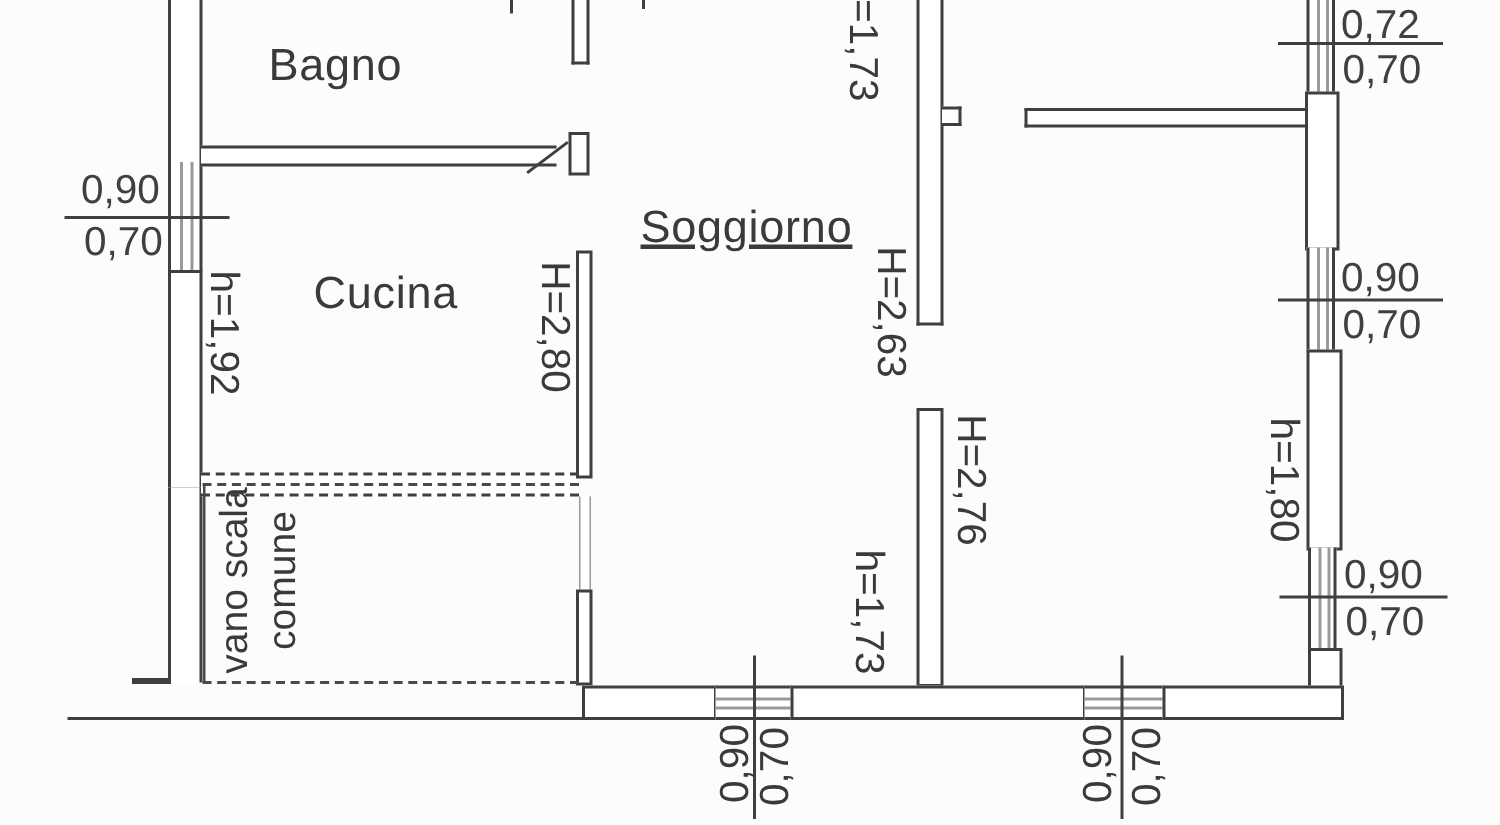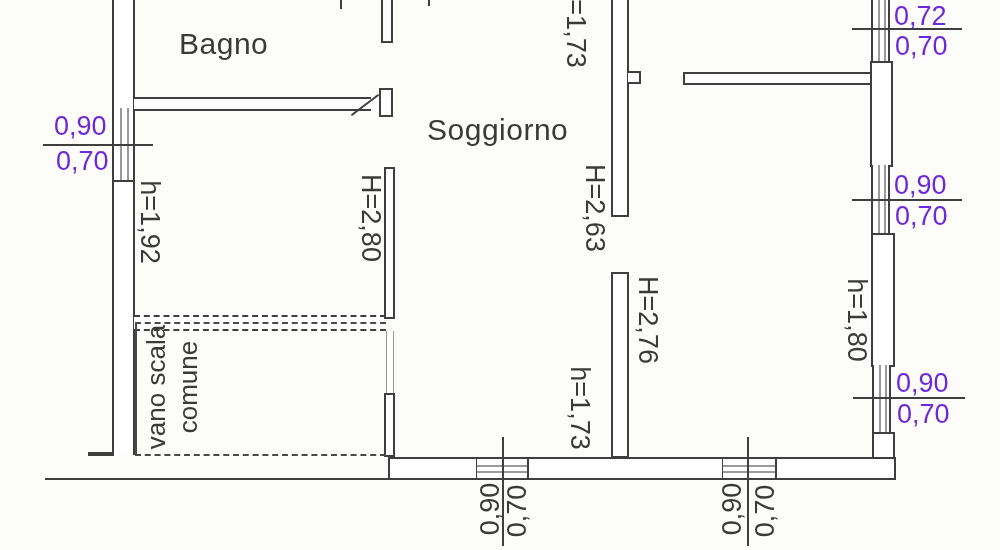--- a/index.html
+++ b/index.html
@@ -16,21 +16,21 @@
   .outline{border:2px solid #3f3f3f;}
   .cut-top{border-top:none;}
   .vwall{border-left:2px solid #3f3f3f;border-right:2px solid #3f3f3f;}
   .hwall{border-top:2px solid #3f3f3f;border-bottom:2px solid #3f3f3f;}
   .dashedTB{border-top-style:dashed;border-bottom-style:dashed;}
   .bar{position:absolute;background:#3f3f3f;}
   .gl-v{position:absolute;top:0;bottom:0;width:2px;background:#9a9a9a;}
   .gl-h{position:absolute;left:0;right:0;height:2px;background:#9a9a9a;}
   
   .room{position:absolute;font-size:30px;letter-spacing:0.5px;white-space:nowrap;color:#3a3a3a;}
-  .dim{position:absolute;font-size:27px;white-space:nowrap;color:#6d28d9;}
+  .dim{position:absolute;font-size:27px;white-space:nowrap;color:#404040;}
   .rcw{position:absolute;font-size:27px;white-space:nowrap;color:#3a3a3a;
        transform:translate(-50%,-50%) rotate(90deg);}
   .rccw{position:absolute;font-size:27px;white-space:nowrap;color:#3a3a3a;
        transform:translate(-50%,-50%) rotate(-90deg);}
   .rccw.small{font-size:26px;}
   .vano-box{position:absolute;box-sizing:border-box;
     border-top:2px dashed #4a4a4a;border-bottom:2px dashed #4a4a4a;border-left:2px solid #4a4a4a;}
   .leaf{position:absolute;height:2px;background:#3f3f3f;transform:rotate(-37deg);}
 </style>
 </head>
@@ -99,21 +99,22 @@
   <div class="bar" style="left:45px;top:478px;width:345px;height:2px;"></div>
 
   <div class="bar" style="left:43px;top:144px;width:110px;height:2px;"></div>
   <div class="bar" style="left:852px;top:28px;width:110px;height:2px;"></div>
   <div class="bar" style="left:852px;top:199px;width:110px;height:2px;"></div>
   <div class="bar" style="left:853px;top:397px;width:112px;height:2px;"></div>
   <div class="bar" style="left:502px;top:437px;width:2px;height:109px;"></div>
   <div class="bar" style="left:747px;top:437px;width:2px;height:109px;"></div>
 
   <div class="room" style="left:179px;top:27px;">Bagno</div>
-  <div class="room" style="left:427px;top:113px;">Soggiorno</div>
+  <div class="room" style="left:209px;top:179px;">Cucina</div>
+  <div class="room" style="left:427px;top:135px;text-decoration:underline;">Soggiorno</div>
   <div class="rccw small" style="left:156px;top:387px;">vano scala</div>
   <div class="rccw small" style="left:188px;top:387px;">comune</div>
 
   <div class="dim" style="left:54px;top:111px;">0,90</div>
   <div class="dim" style="left:56px;top:146px;">0,70</div>
   <div class="dim" style="left:894px;top:1px;">0,72</div>
   <div class="dim" style="left:895px;top:31px;">0,70</div>
   <div class="dim" style="left:894px;top:170px;">0,90</div>
   <div class="dim" style="left:895px;top:201px;">0,70</div>
   <div class="dim" style="left:896px;top:368px;">0,90</div>

